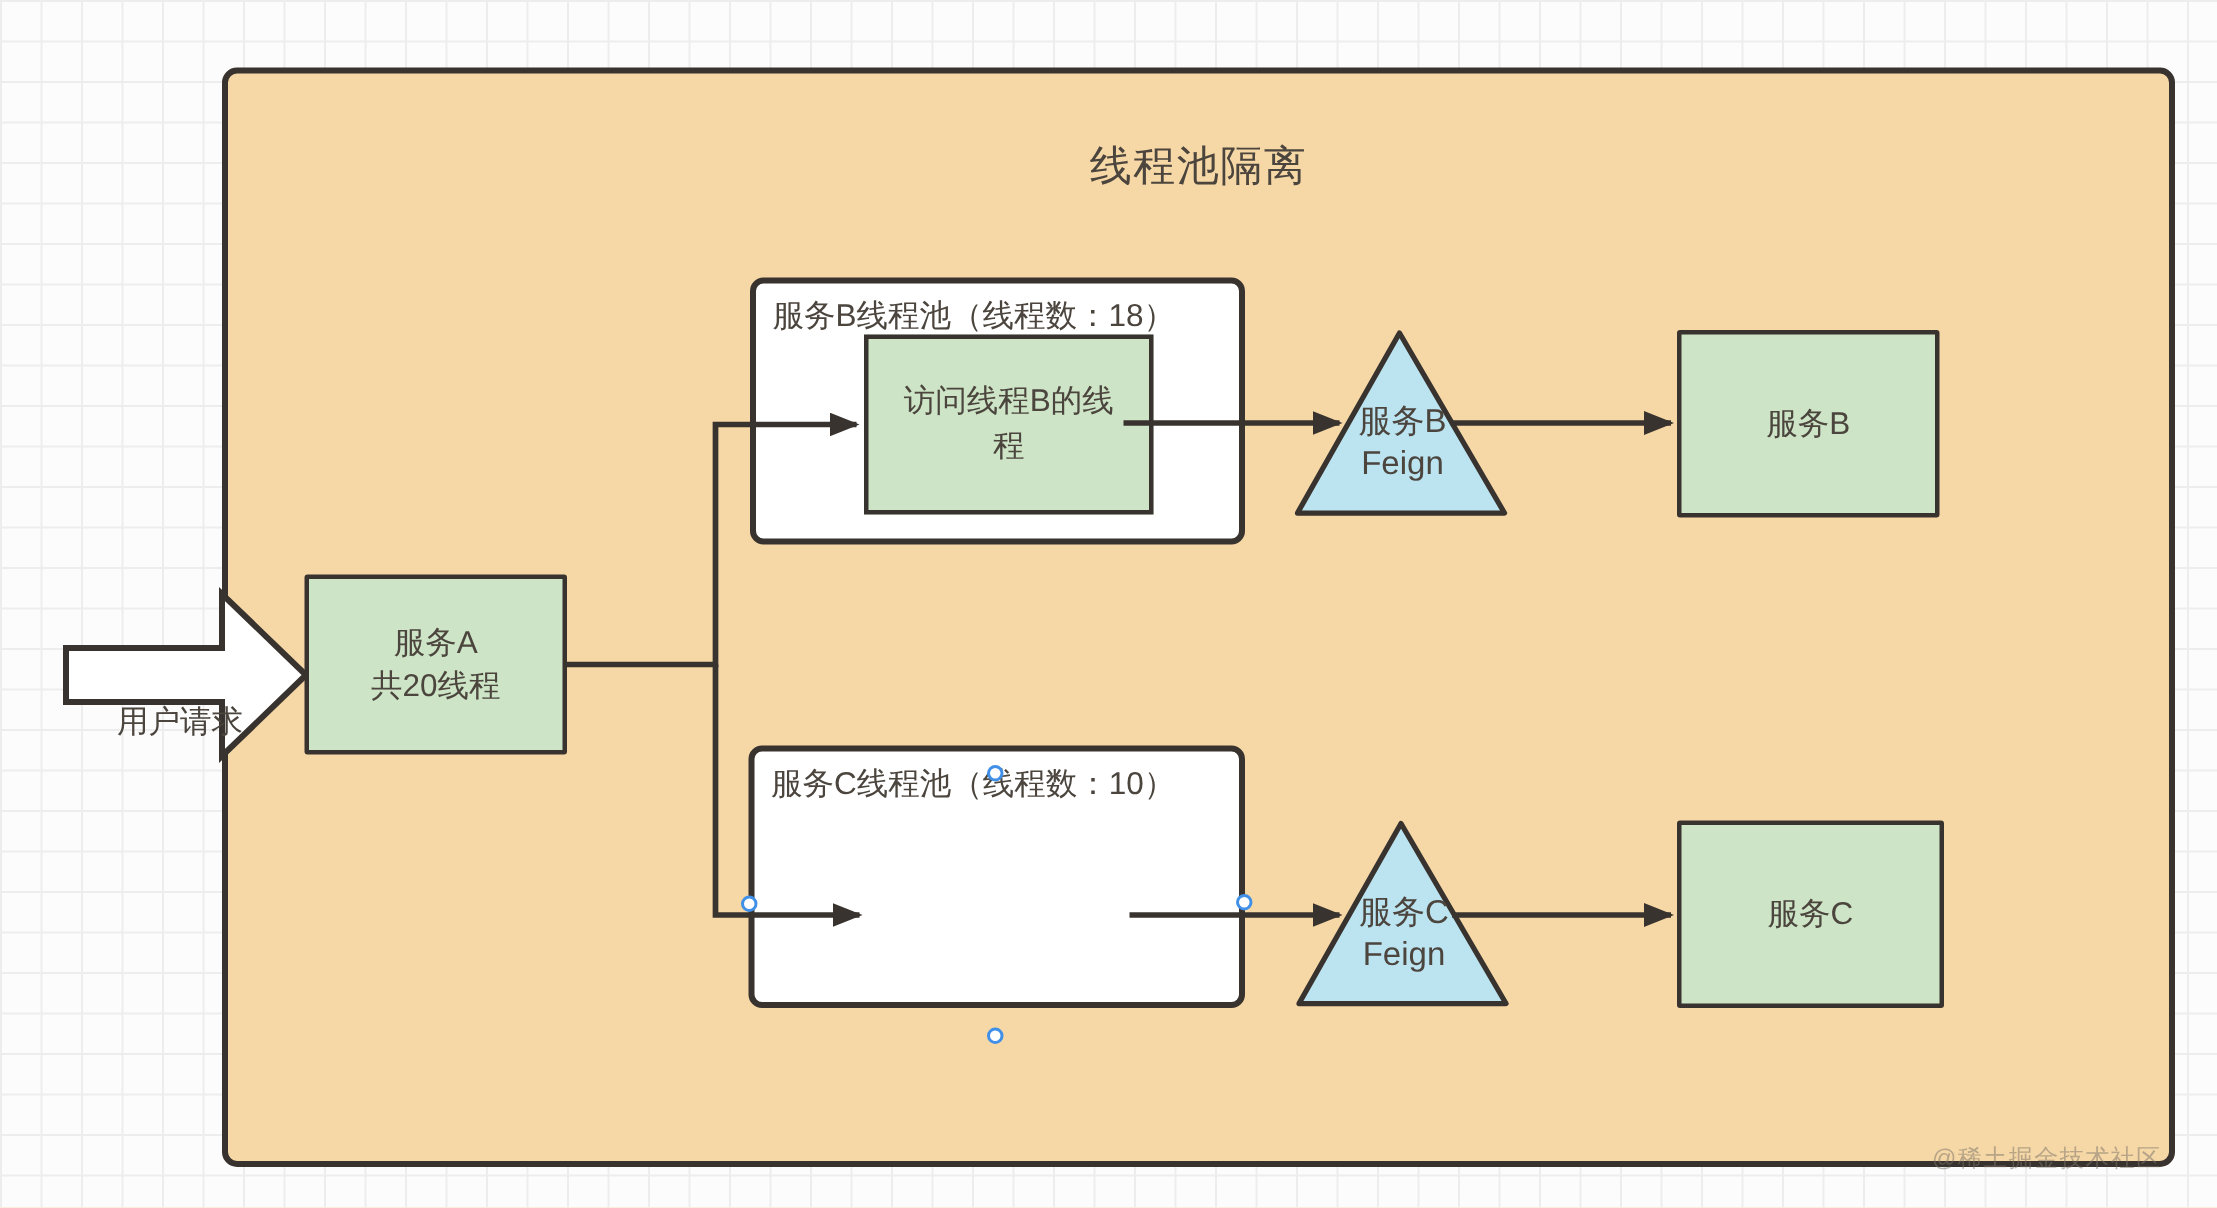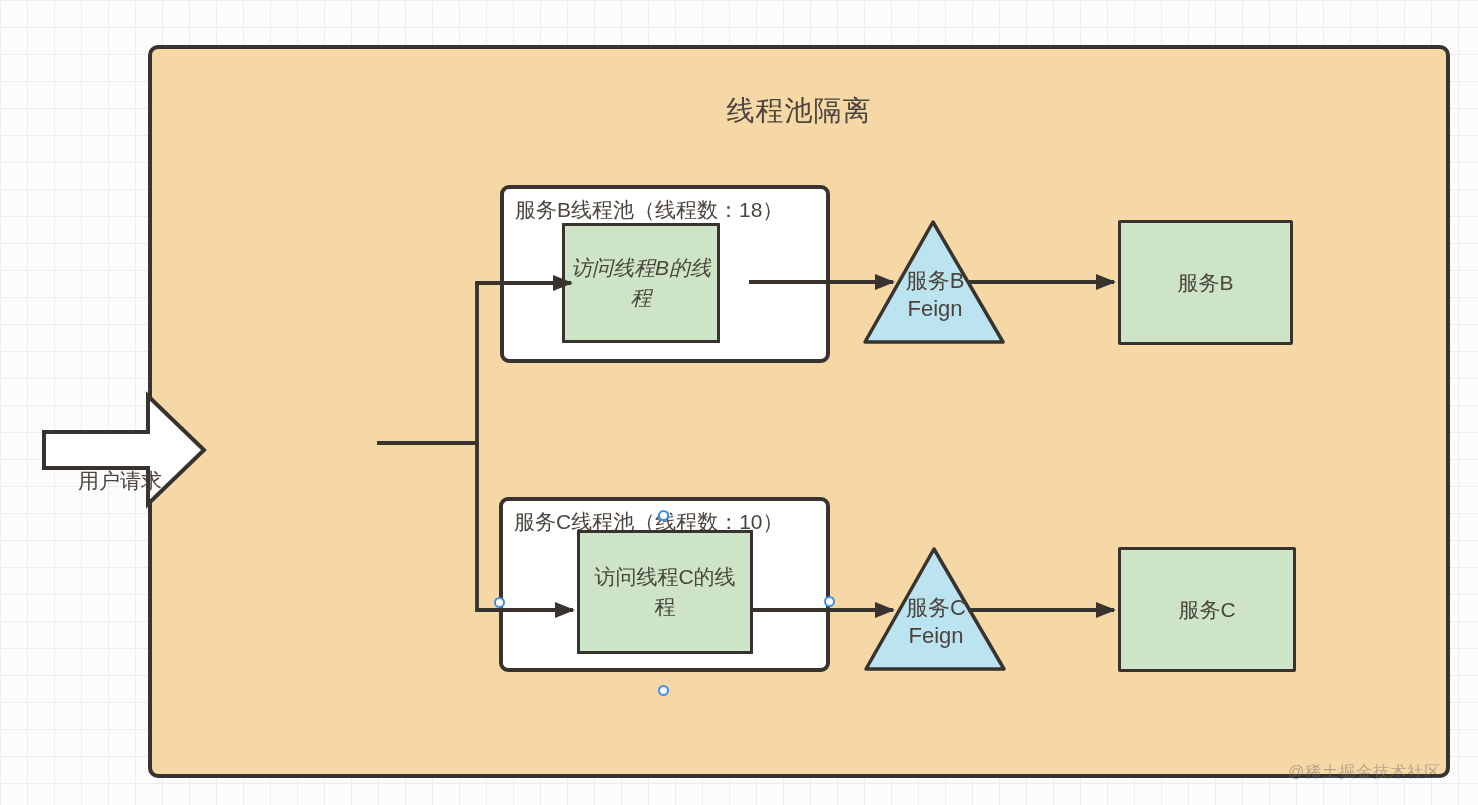--- a/index.html
+++ b/index.html
@@ -77,33 +77,36 @@
 
   <div class="container">
     <div class="diagram-title">线程池隔离</div>
   </div>
 
   <svg class="shape-svg" style="left:40px;top:392px;" width="168" height="118" viewBox="0 0 168 118">
     <polygon points="4,40 108,40 108,4 164,58 108,112 108,76 4,76" style="fill:#ffffff;stroke:var(--stroke-dark);stroke-width:4;stroke-linejoin:miter;"></polygon>
   </svg>
   <div class="arrow-label" style="left:40px;top:437px;width:160px;margin-top:30px;">用户请求</div>
 
+  <div class="node green" style="left:203px;top:383px;width:175px;height:120px;">
+    <div>
+      <span class="ln">服务A</span>
+      <span class="ln">共20线程</span>
+    </div>
+  </div>
 
   <div class="pool" style="left:500px;top:185px;width:330px;height:178px;">
     <div class="pool-title">服务B线程池（线程数：18）</div>
-    <div class="inner-node" style="left:58px;top:34px;width:158px;height:120px;font-style:italic;">
+    <div class="inner-node" style="left:72px;top:34px;width:193px;height:120px;">
       <span class="wrap">访问线程B的线程</span>
     </div>
   </div>
 
   <div class="pool" style="left:499px;top:497px;width:331px;height:175px;">
     <div class="pool-title">服务C线程池（线程数：10）</div>
-    <div class="inner-node" style="left:74px;top:29px;width:176px;height:124px;">
-      <span class="wrap">访问线程C的线程</span>
-    </div>
   </div>
 
   <svg class="shape-svg" style="left:855px;top:210px;" width="160" height="140" viewBox="0 0 160 140">
     <polygon points="78,12 148,132 10,132" style="fill:var(--triangle-blue);stroke:var(--stroke-dark);stroke-width:3.5;stroke-linejoin:round;"></polygon>
   </svg>
   <div class="tri-label" style="left:855px;top:267px;width:160px;">
     <span class="ln">服务B</span>
     <span class="ln">Feign</span>
   </div>
 

